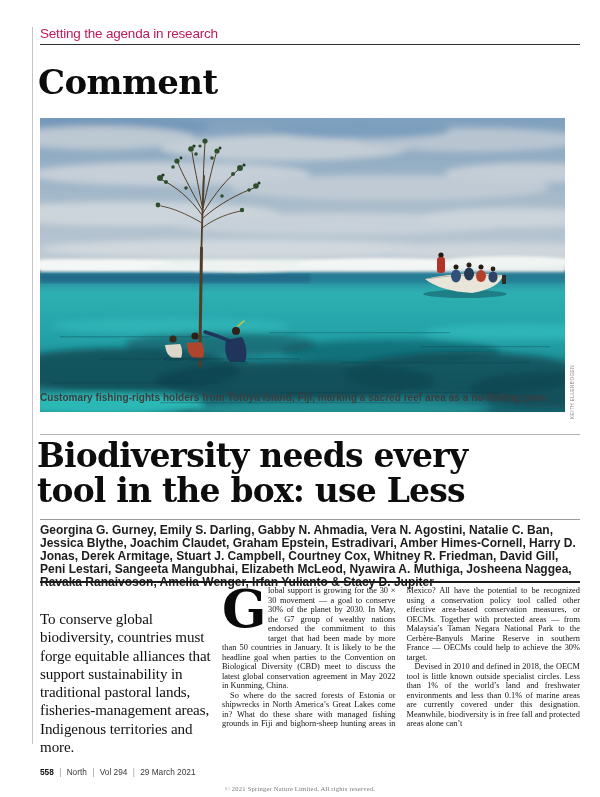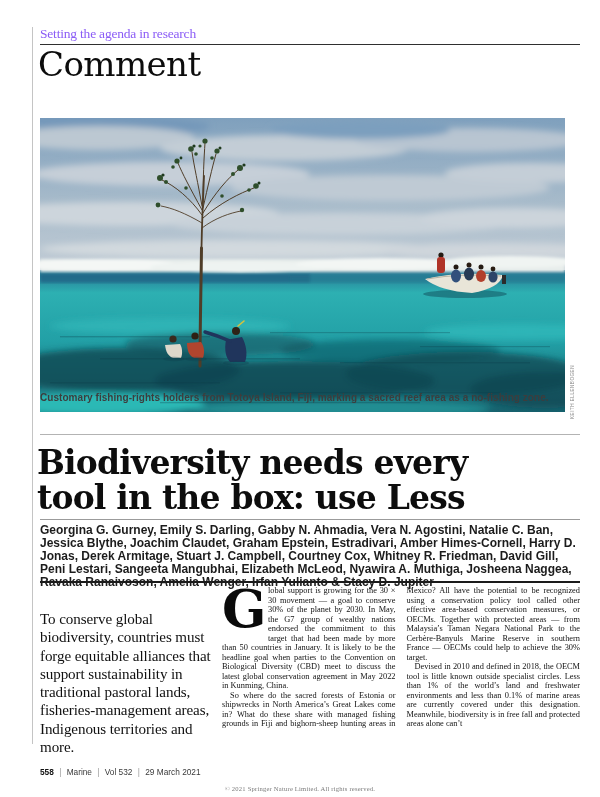--- a/index.html
+++ b/index.html
@@ -1,32 +1,32 @@
 <!DOCTYPE html>
 <html lang="en"><head>
 <meta charset="utf-8">
 <style>
   html,body{margin:0;padding:0;background:#ffffff;}
   body{width:600px;height:797px;position:relative;font-family:"Liberation Sans",sans-serif;color:#111;overflow:hidden;}
 
   .vrule{position:absolute;left:32px;top:27px;width:1px;height:717px;background:#c4c4c4;}
 
-  .kicker{position:absolute;left:40px;top:26px;font-family:Liberation Serif, serif;font-size:13.5px;color:#8b5cf6;letter-spacing:-0.2px;}
+  .kicker{position:absolute;left:40px;top:26px;font-family:Liberation Sans, sans-serif;font-size:13.5px;color:#be185d;letter-spacing:-0.2px;}
   .kicker-rule{position:absolute;left:40px;top:44px;width:540px;height:1px;background:#2f2f2f;}
-  .section-title{position:absolute;left:38px;top:44px;font-family:"DejaVu Serif",serif;font-weight:normal;font-size:34px;letter-spacing:-0.6px;color:#0c0c0c;}
+  .section-title{position:absolute;left:38px;top:62px;font-family:"DejaVu Serif",serif;font-weight:bold;font-size:34px;letter-spacing:-0.6px;color:#0c0c0c;}
 
   .photo{position:absolute;left:40px;top:118px;width:525px;height:294px;overflow:hidden;background:#9db4c6;}
   .photo svg{display:block;}
 
   .photo-credit{position:absolute;left:570px;top:419px;transform:rotate(-90deg);transform-origin:0 0;font-size:4.6px;letter-spacing:0.5px;color:#8a8a8a;white-space:nowrap;}
 
   .caption{position:absolute;left:40px;top:392px;width:532px;font-size:10px;font-weight:bold;color:#3d3d3d;letter-spacing:0.05px;}
 
   .rule-light{position:absolute;left:40px;top:434px;width:540px;height:1px;background:#b3b3b3;}
-  .headline{position:absolute;left:37px;top:438px;width:545px;font-family:"DejaVu Serif",serif;font-weight:bold;font-size:33px;line-height:35px;letter-spacing:-0.8px;color:#0d0d0d;margin-top:7px;}
+  .headline{position:absolute;left:37px;top:438px;width:545px;font-family:"DejaVu Serif",serif;font-weight:bold;font-size:33px;line-height:35px;letter-spacing:-0.8px;color:#0d0d0d;}
   .rule-mid{position:absolute;left:40px;top:519px;width:540px;height:1px;background:#9b9b9b;}
 
   .authors{position:absolute;left:40px;top:524px;width:543px;font-size:12px;font-weight:bold;line-height:13px;color:#1c1c1c;}
 
   .rule-dark{position:absolute;left:40px;top:581px;width:540px;height:2px;background:#1b1b1b;}
 
   .standfirst{position:absolute;left:40px;top:610px;width:178px;font-family:"Liberation Serif",serif;font-size:15.1px;line-height:18.3px;color:#101010;letter-spacing:-0.1px;}
 
   .bodycols{position:absolute;left:222px;top:586px;width:358px;height:161px;column-count:2;column-gap:11px;font-family:"Liberation Serif",serif;font-size:8.35px;line-height:9.5px;text-align:justify;color:#121212;overflow:hidden;hyphens:auto;}
   .bodycols p{margin:0;}
@@ -217,20 +217,20 @@
 
 <div class="bodycols">
   <p><span class="dropcap">G</span><span>lobal support is growing for the 30 × 30 movement — a goal to conserve 30% of the planet by 2030. In May, the G7 group of wealthy nations endorsed the commitment to this target that had been made by more than 50 countries in January. It is likely to be the headline goal when parties to the Convention on Biological Diversity (CBD) meet to discuss the latest global conservation agreement in May 2022 in Kunming, China.</span></p>
   <p>So where do the sacred forests of Estonia or shipwrecks in North America’s Great Lakes come in? What do these share with managed fishing grounds in Fiji and bighorn-sheep hunting areas in Mexico? All have the potential to be recognized using a conservation policy tool called other effective area-based conservation measures, or OECMs. Together with protected areas — from Malaysia’s Taman Negara National Park to the Cerbère-Banyuls Marine Reserve in southern France — OECMs could help to achieve the 30% target.</p>
   <p>Devised in 2010 and defined in 2018, the OECM tool is little known outside specialist circles. Less than 1% of the world’s land and freshwater environments and less than 0.1% of marine areas are currently covered under this designation. Meanwhile, biodiversity is in free fall and protected areas alone can’t</p>
 </div>
 
 <div class="folio">
   <span class="num">558</span>
   <span class="sep">|</span>
-  <span>Marine</span>
+  <span>North</span>
   <span class="sep">|</span>
-  <span>Vol 532</span>
+  <span>Vol 294</span>
   <span class="sep">|</span>
   <span>29 March 2021</span>
 </div>
 
 <div class="copyright">© 2021 Springer Nature Limited. All rights reserved.</div>
 
 </body></html>

